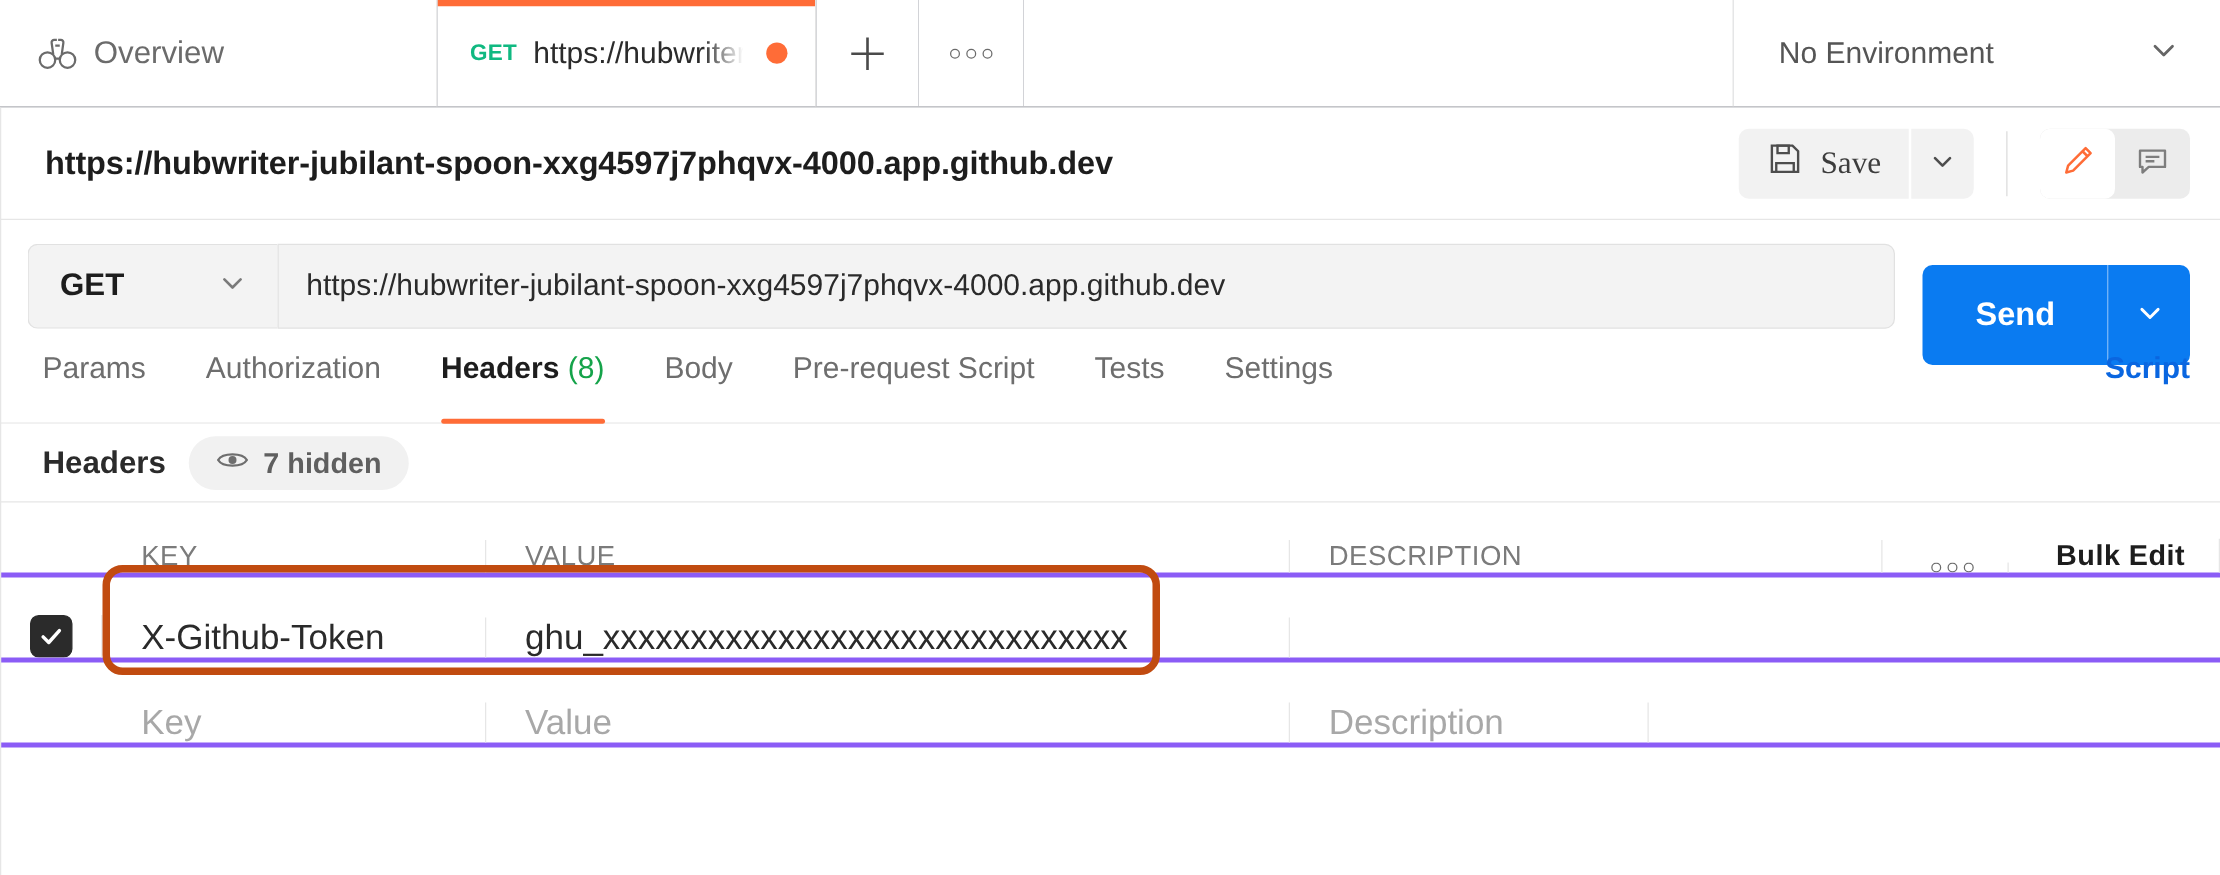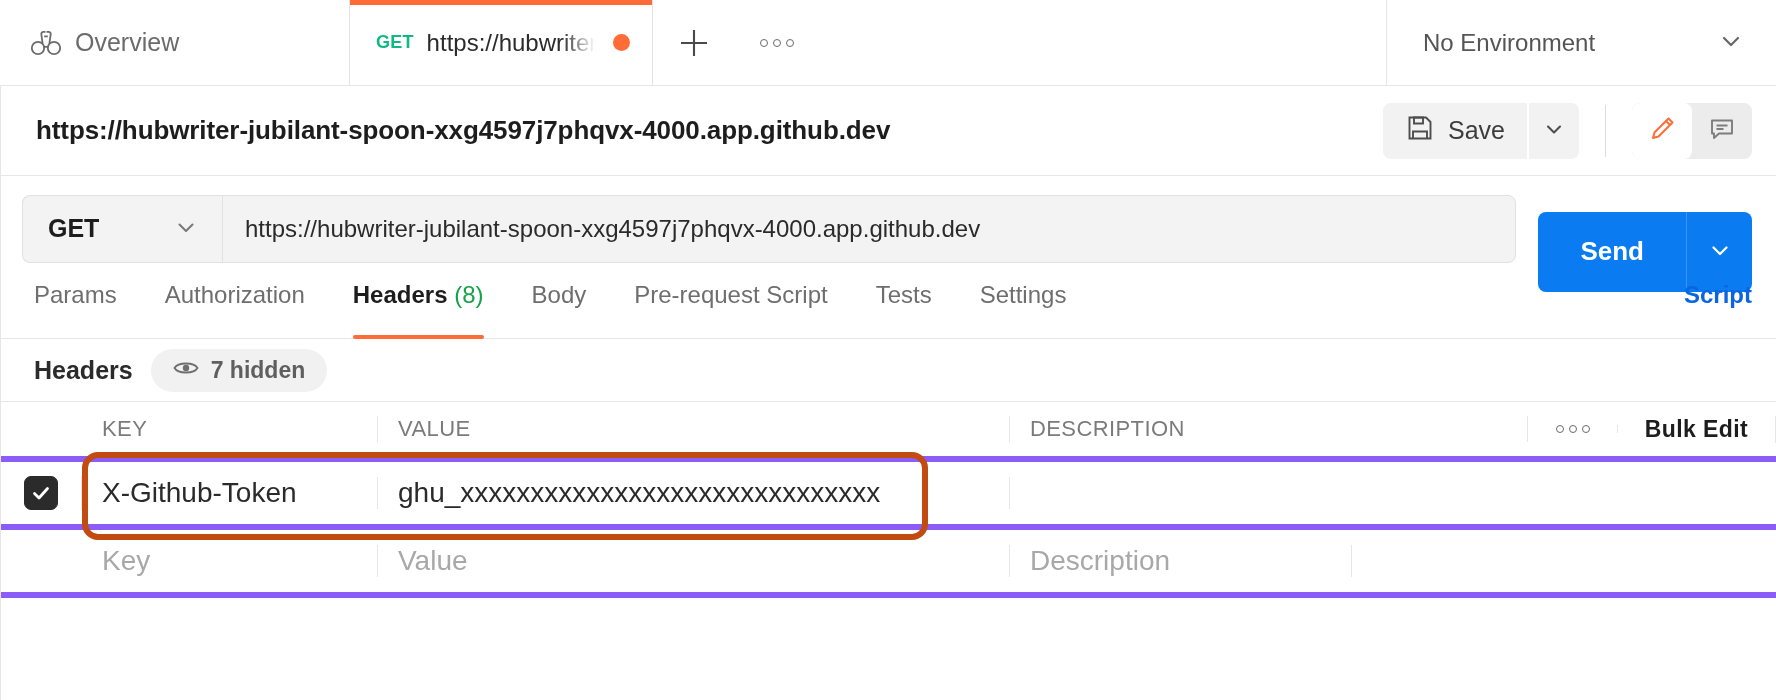--- a/index.html
+++ b/index.html
@@ -103,21 +103,21 @@
     letter-spacing: -.1px;
   }
   .titlerow-right {
     margin-left:auto; display:flex; align-items:center; gap: 0;
   }
   .savebtn {
     display:flex; align-items:center; gap: 13px;
     height: 56px; padding: 0 22px;
     background:#f2f2f2; border:none;
     border-radius: 8px 0 0 8px;
-    font-size: 25px; color:#3d3d3d; font-family:Liberation Sans, sans-serif;
+    font-size: 25px; color:#3d3d3d; font-family:Liberation Serif, serif;
     cursor:pointer;
   }
   .savecaret {
     height: 56px; width: 50px;
     background:#f2f2f2; border:none;
     border-radius: 0 8px 8px 0;
     display:flex; align-items:center; justify-content:center;
     cursor:pointer; margin-left: 2px;
   }
   .vdivider { width:1px; height: 52px; background:#dcdcdc; margin: 0 26px; }
@@ -216,23 +216,24 @@
   .pill {
     display:flex; align-items:center; gap: 12px;
     background:#f1f1f1; border-radius: 22px;
     padding: 8px 22px; cursor:pointer;
   }
   .pill-text { font-size: 23px; font-weight: 600; color:#5f5f5f; }
 
   
   .tbl { width: 100%; border-top: 1px solid #e6e6e6; background:#fff; }
   .tr {
-    display:flex; align-items:center;
-    border-bottom: 6px solid #8b5cf6;
+    display:flex; align-items:flex-end;
+    border-bottom: 4px solid #8b5cf6;
     position: relative;
+    gap: 11px;
   }
   .th, .td {
     display:flex; align-items:center;
     border-right: 1px solid #e6e6e6;
     padding: 0 20px;
     overflow:hidden;
   }
   .c-check { width: 82px; flex:none; justify-content:center; padding:0; }
   .c-key   { width: 296px; flex:none; }
   .c-val   { width: 632px; flex:none; }

